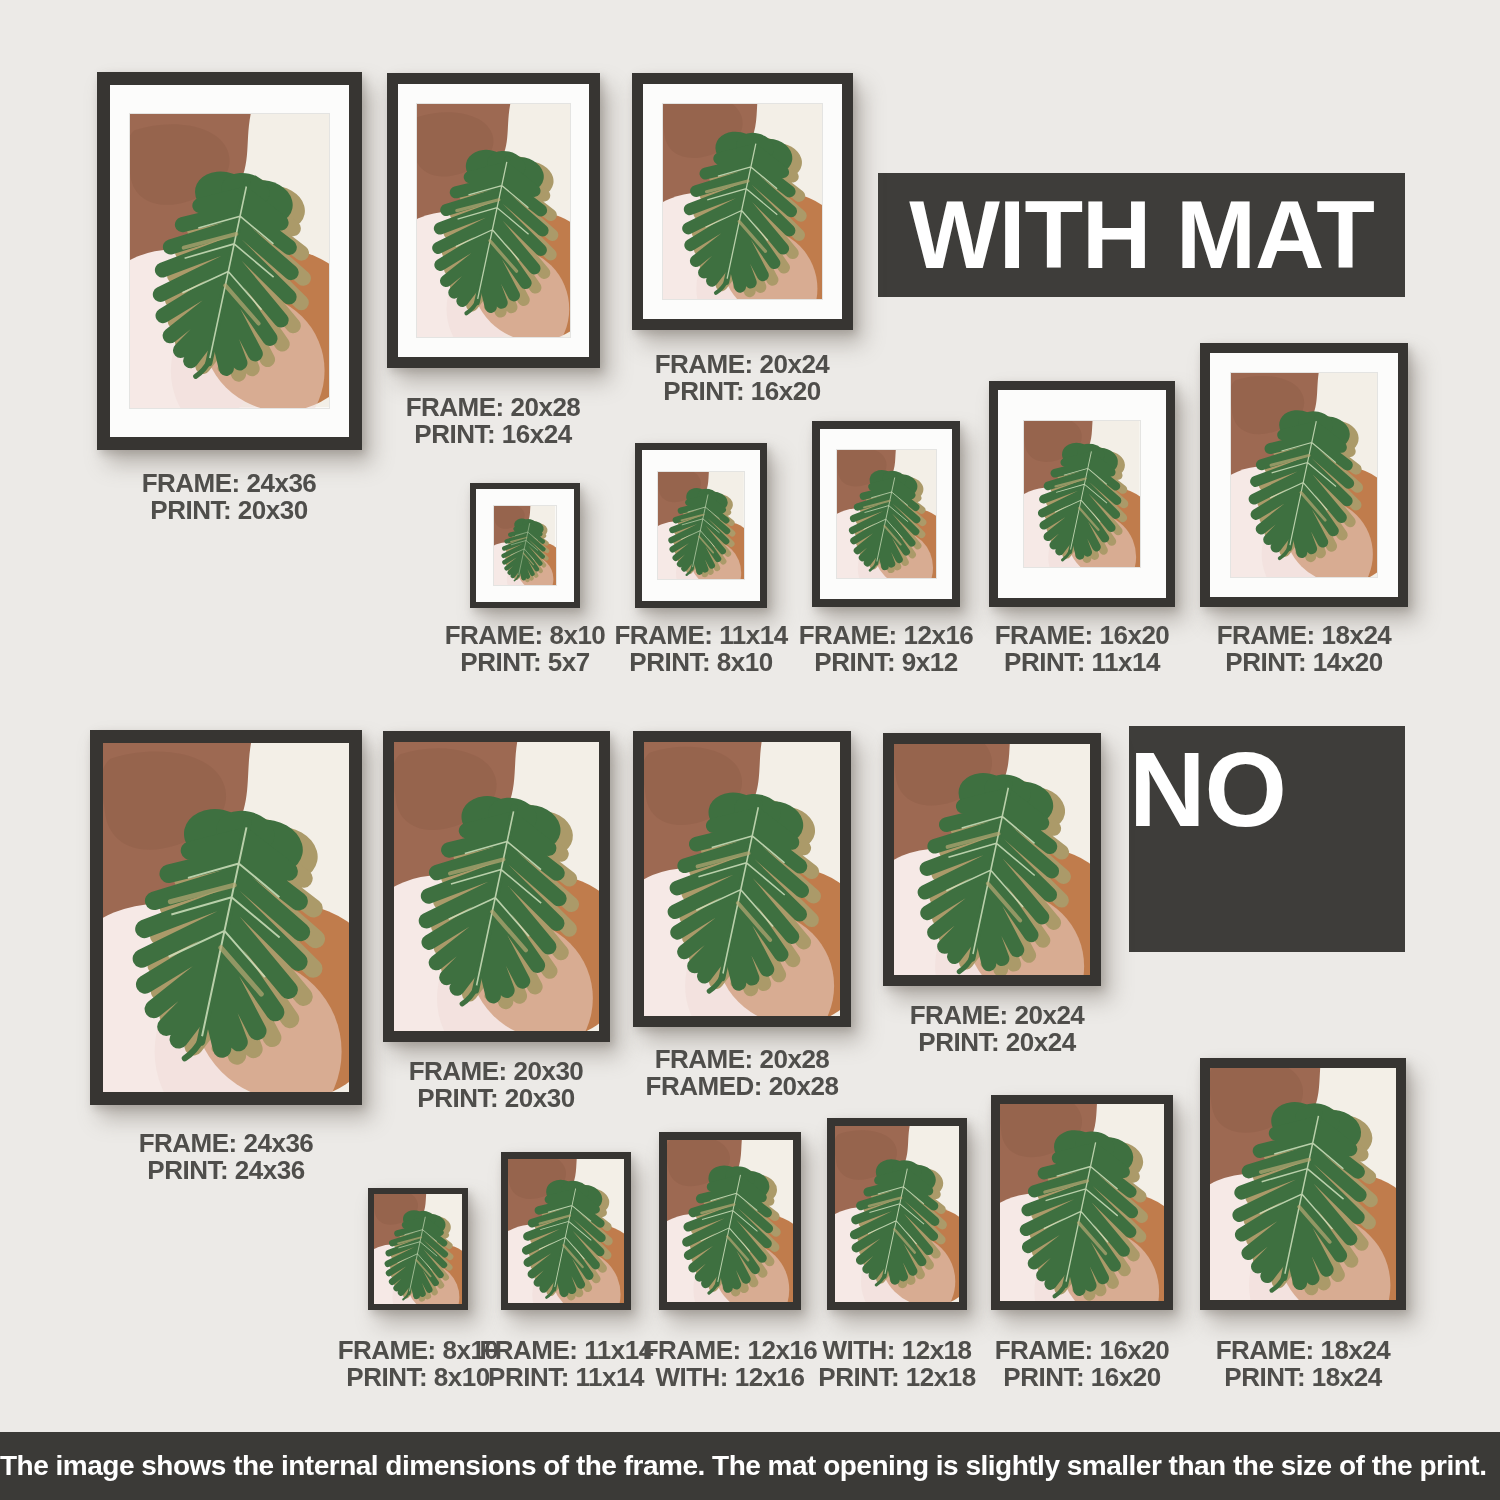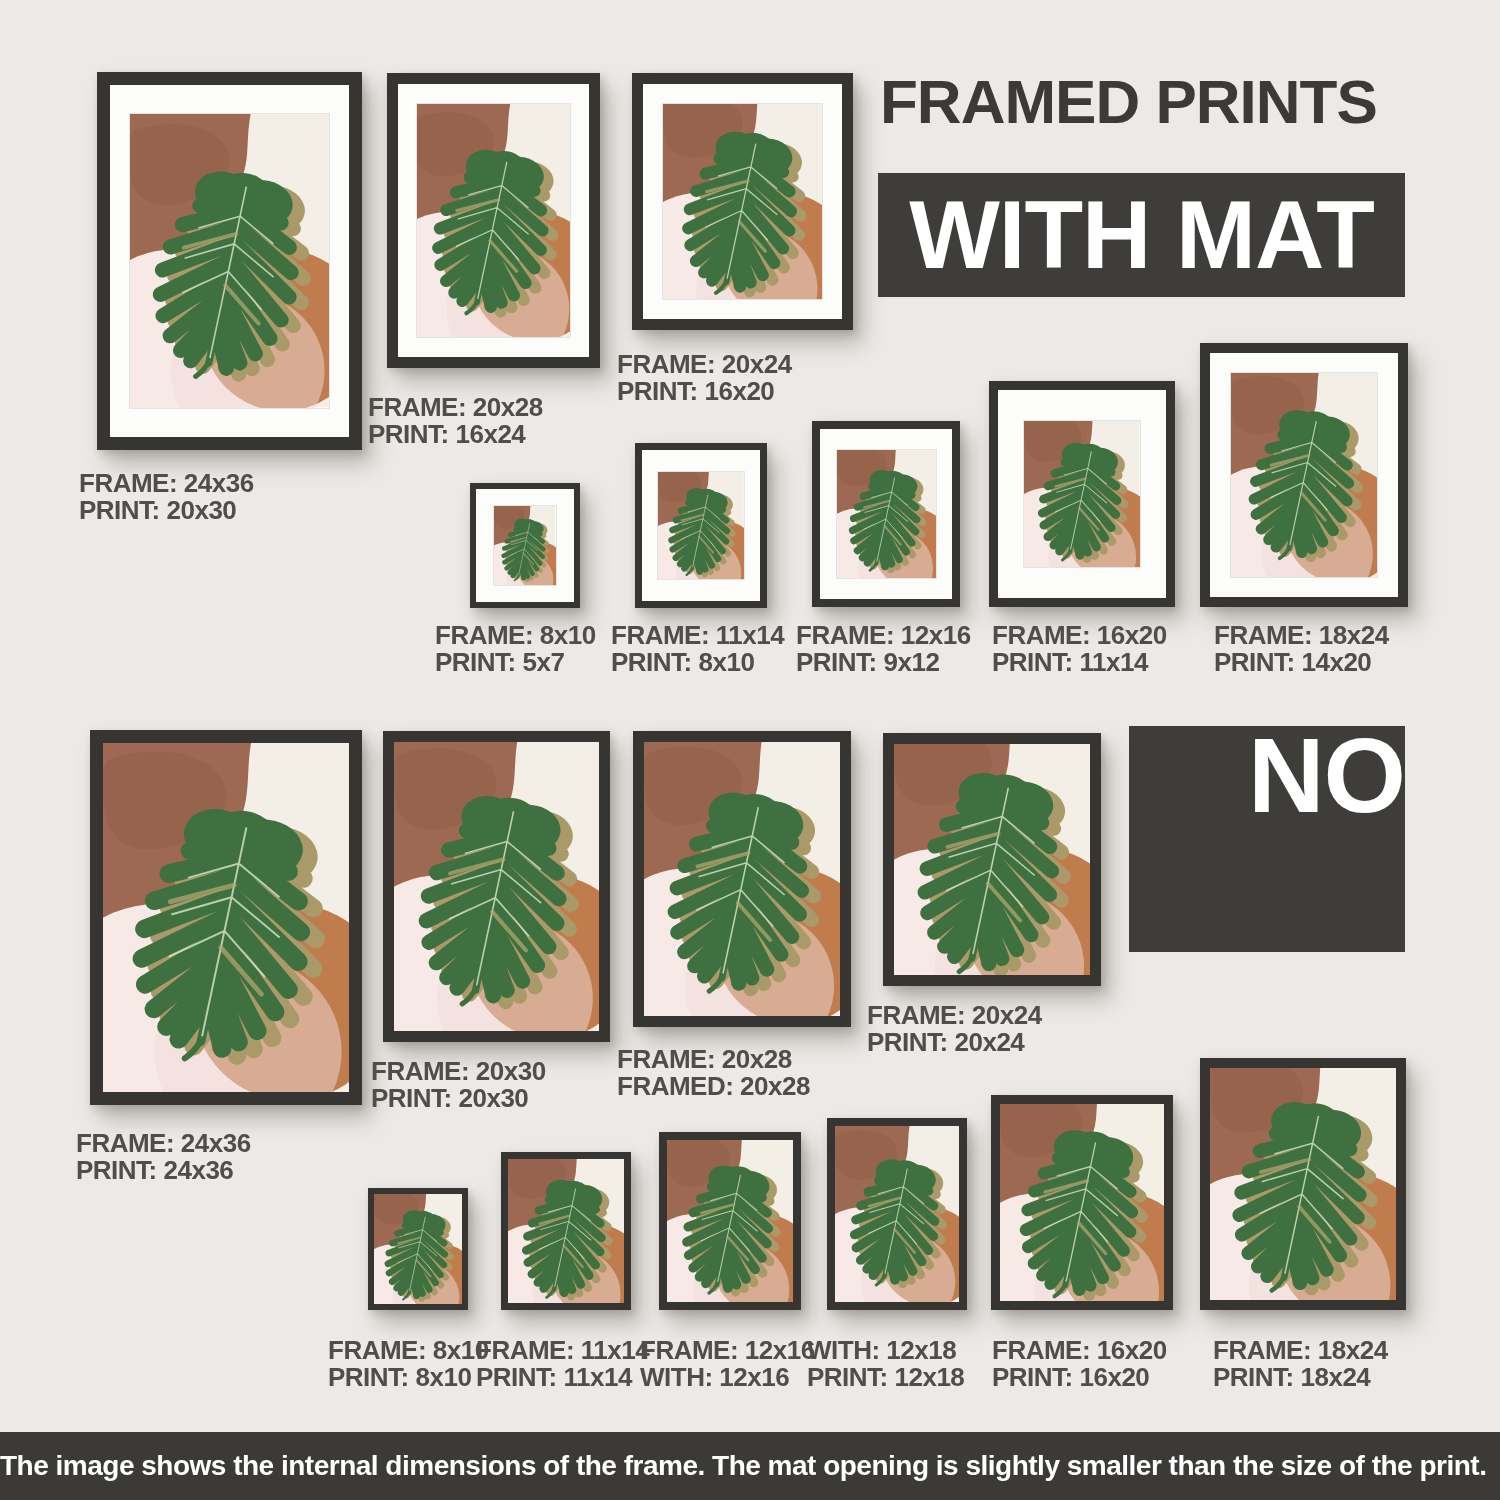--- a/index.html
+++ b/index.html
@@ -45,21 +45,21 @@
   .nm3{left:633px;top:731px;width:218px;height:296px;border-width:11px}
   .nm4{left:883px;top:733px;width:218px;height:253px;border-width:11px}
   .nm5{left:368px;top:1188px;width:100px;height:122px;border-width:6px}
   .nm6{left:501px;top:1152px;width:130px;height:158px;border-width:7px}
   .nm7{left:659px;top:1132px;width:142px;height:178px;border-width:8px}
   .nm8{left:827px;top:1118px;width:140px;height:192px;border-width:8px}
   .nm9{left:991px;top:1095px;width:182px;height:215px;border-width:9px}
   .nm10{left:1200px;top:1058px;width:206px;height:252px;border-width:10px}
 
   
-  .label{position:absolute;color:var(--label-text,#4f4e4b);
+  .label{position:absolute;text-align:center;color:var(--label-text,#4f4e4b);
          font-weight:bold;font-size:26px;line-height:27px;letter-spacing:-.5px}
   .lwm1{left:79px;top:470px;width:300px}
   .lwm2{left:368px;top:394px;width:250px}
   .lwm3{left:617px;top:351px;width:250px}
   .lwm4{left:435px;top:622px;width:180px}
   .lwm5{left:611px;top:622px;width:180px}
   .lwm6{left:796px;top:622px;width:180px}
   .lwm7{left:992px;top:622px;width:180px}
   .lwm8{left:1214px;top:622px;width:180px}
   .lnm1{left:76px;top:1130px;width:300px}
@@ -76,22 +76,22 @@
   
   .title{position:absolute;left:880px;top:70px;width:530px;
          color:var(--title-text,#3b3a38);font-weight:bold;font-size:62px;
          line-height:64px;letter-spacing:-1px;white-space:nowrap}
   .badge-withmat{position:absolute;left:878px;top:173px;width:527px;height:124px;
          background:var(--banner-bg,#3e3d3a);color:var(--banner-text,#fff);
          font-weight:bold;font-size:96px;line-height:124px;text-align:center;
          letter-spacing:-1px;white-space:nowrap}
   .badge-nomat{position:absolute;left:1129px;top:726px;width:276px;height:226px;
          background:var(--banner-bg,#3e3d3a);color:var(--banner-text,#fff);
-         font-weight:bold;font-size:106px;line-height:99px;text-align:right;
-         letter-spacing:-1px}
+         font-weight:bold;font-size:106px;line-height:99px;text-align:left;
+         padding-top:14px;letter-spacing:-1px}
   .footer{position:absolute;left:0;top:1432px;width:1500px;height:68px;
          background:var(--footer-bg,#3b3a37);color:var(--footer-text,#fff);
          font-weight:bold;font-size:28px;line-height:68px;text-align:left;
          letter-spacing:-.5px;white-space:nowrap}
   .defs-hidden{position:absolute;width:0;height:0;overflow:hidden}
 </style>
 </head>
 <body>
 
 <svg class="defs-hidden" aria-hidden="true">
@@ -116,21 +116,20 @@
         <path stroke="#cfe0bd" stroke-width="1.6" fill="none" opacity="0.85" d="M100,70 L100,244 M100,100 L62,120 M100,128 L55,152 M100,156 L60,186 M100,100 L138,120 M100,128 L145,152 M100,156 L140,186"></path>
         <path stroke="#b7a874" stroke-width="4" fill="none" opacity="0.7" stroke-linecap="round" d="M100,118 L52,142 M100,170 L140,200"></path>
         <path stroke="#3e7040" stroke-width="5" fill="none" stroke-linecap="round" d="M100,246 C98,254 94,260 90,264"></path>
       </g>
     </g>
   </defs>
 </svg>
 
 <div class="poster">
 
-  <div class="title">FRAMED PRINTS</div>
   <div class="badge-withmat">WITH MAT</div>
 
   <div class="frame wm1">
       <div class="mat">
         <svg class="art" viewBox="0 0 200 290" preserveAspectRatio="xMidYMid slice">
           <use href="#leafart"></use>
         </svg>
       </div>
     </div>
   <div class="frame wm2">

